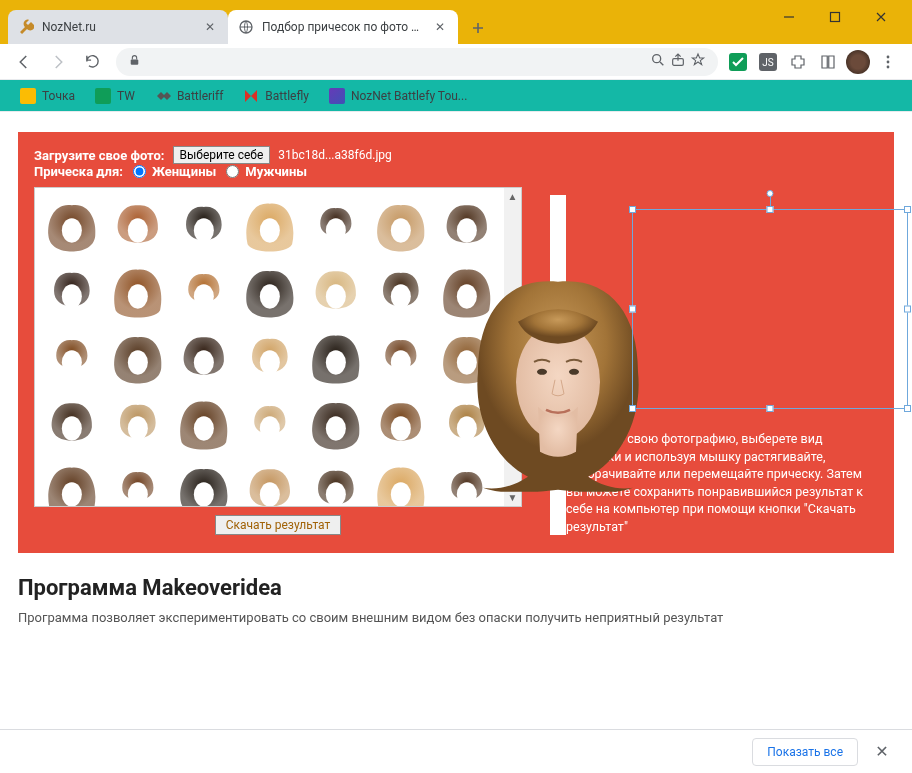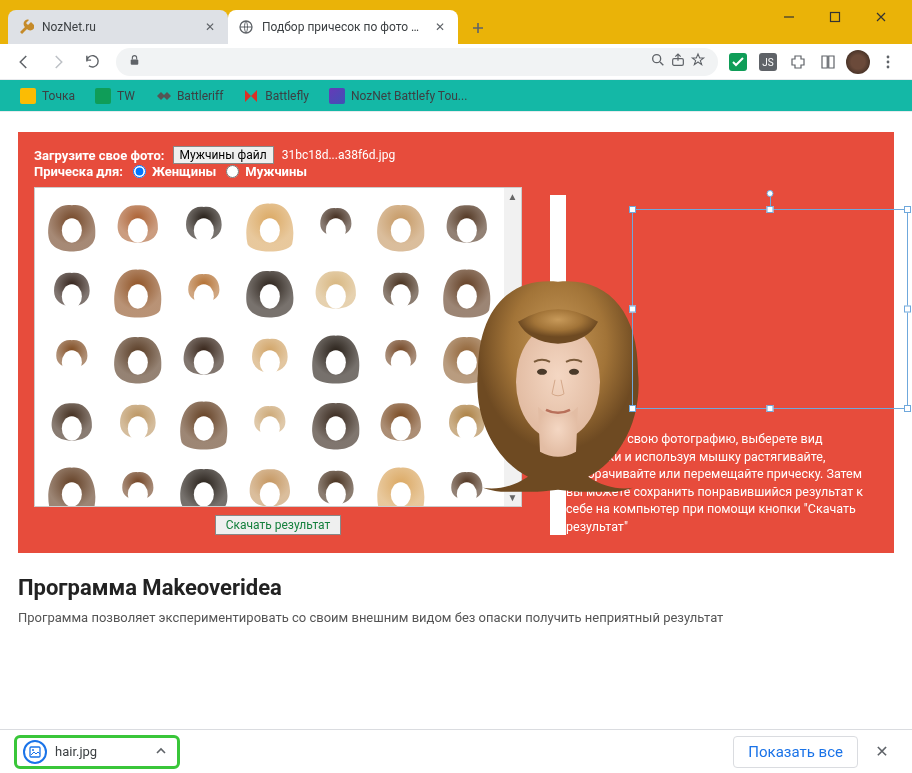--- a/index.html
+++ b/index.html
@@ -43,42 +43,42 @@
 .genderrow { display: flex; align-items: center; gap: 4px; font-size: 13px; font-weight: bold; }
 .genderrow input { margin: 0 2px 0 6px; }
 .hairgrid-wrap { background: #fff; margin-top: 8px; height: 320px; position: relative; border: 1px solid #ccc; }
 .hairgrid { width: calc(100% - 17px); height: 100%; overflow: hidden; padding: 6px; }
 .hairgrid-inner { display: grid; grid-template-columns: repeat(7, 1fr); gap: 4px; }
 .hair { width: 100%; aspect-ratio: 1; cursor: pointer; display: flex; align-items: center; justify-content: center; }
 .hair svg { width: 90%; height: 90%; }
 .hscroll { position: absolute; right: 0; top: 0; width: 17px; height: 100%; background: #f1f1f1; }
 .hscroll-thumb { position: absolute; right: 1px; width: 15px; background: #c1c1c1; top: 122px; height: 70px; }
 .hscroll-arr { position: absolute; left: 0; width: 17px; height: 17px; display: flex; align-items: center; justify-content: center; color: #666; font-size: 10px; }
-.dlbtn { align-self: center; margin-top: 8px; background: #efefef; color: #15803d; border: 1px solid #888; padding: 2px 10px; font-size: 12px; cursor: pointer; }
+.dlbtn { align-self: center; margin-top: 8px; background: #efefef; color: #a16207; border: 1px solid #888; padding: 2px 10px; font-size: 12px; cursor: pointer; }
 
 .rightcol { width: 328px; display: flex; flex-direction: row; align-items: flex-end; }
 .photoframe { background: #fff; padding: 8px 8px 30px 8px; position: relative; height: 340px; }
 .photo { width: 100%; height: 280px; background: linear-gradient(to right, #d8dcdc 0%, #e8ecec 50%, #d8dcdc 100%); position: relative; margin-top: 24px; }
 .face { position: absolute; left: 50%; top: 50%; transform: translate(-50%, -48%); width: 200px; height: 240px; }
 .selbox { position: absolute; left: 82px; top: 14px; width: 276px; height: 200px; border: 1px solid #6fa8dc; pointer-events: none; }
 .handle { position: absolute; width: 7px; height: 7px; background: #fff; border: 1px solid #6fa8dc; }
 .rothandle { position: absolute; width: 7px; height: 7px; background: #fff; border: 1px solid #6fa8dc; border-radius: 50%; left: 50%; top: -20px; transform: translateX(-50%); }
 .rotline { position: absolute; left: 50%; top: -20px; width: 1px; height: 20px; background: #6fa8dc; }
 .instr { font-size: 12.5px; line-height: 1.4; margin-top: 8px; color: #fff; }
 
 .h2 { font-size: 22px; color: #222; margin-top: 22px; margin-bottom: 10px; }
 .cutpara { font-size: 13px; color: #555; white-space: nowrap; overflow: hidden; }
 
 
 .dlbar { position: absolute; left: 0; right: 0; bottom: 0; height: 44px; background: #fff; border-top: 1px solid #dadce0; display: flex; align-items: center; padding: 0 14px; }
 .dlitem { display: flex; align-items: center; gap: 8px; border: 3px solid #39c639; border-radius: 6px; padding: 4px 10px 4px 6px; height: 34px; cursor: pointer; }
 .dlicon { width: 24px; height: 24px; border-radius: 50%; border: 2px solid #1a73e8; display: flex; align-items: center; justify-content: center; color: #1a73e8; font-size: 11px; }
 .dlname { font-size: 13px; color: #3c4043; }
 .dlchev { color: #5f6368; margin-left: 50px; }
-.showall { margin-left: auto; border: 1px solid #dadce0; background: #fff; color: #1a73e8; font-size: 15px; padding: 6px 14px; border-radius: 4px; cursor: pointer; }
+.showall { margin-left: auto; border: 1px solid #dadce0; background: #fff; color: #1a73e8; font-size: 12px; padding: 6px 14px; border-radius: 4px; cursor: pointer; }
 .dlclose { width: 32px; height: 32px; display: flex; align-items: center; justify-content: center; color: #5f6368; margin-left: 8px; cursor: pointer; }
 </style>
 </head>
 <body>
 
 <div class="titlebar">
   <div class="tab">
     <span class="tab-favicon">
       <svg viewBox="0 0 16 16">
           <path d="M13 3l-3 3-2-2 3-3c-2-1-4 0-5 2s0 4 1 5l-5 5 2 2 5-5c1 1 3 2 5 1s3-3 2-5z" fill="#c58b2a"></path>
@@ -215,21 +215,21 @@
       <span class="bm-icon" style="background:linear-gradient(135deg,#673ab7,#3f51b5);border-radius:2px"></span>
       <span>NozNet Battlefy Tou...</span>
     </div>
 </div>
 
 <div class="content">
   <div class="redbox">
     <div class="leftcol">
       <div class="uploadrow">
         <span>Загрузите свое фото:</span>
-        <button class="filebtn">Мужчины файл</button>
+        <button class="filebtn">Выберите себе</button>
         <span class="filename">31bc18d...a38f6d.jpg</span>
       </div>
       <div class="genderrow">
         <span>Прическа для:</span>
         <input type="radio" name="g" checked="" style="">
           <span>Женщины</span>
         <input type="radio" name="g" style="">
           <span>Мужчины</span>
       </div>
       <div class="hairgrid-wrap">
@@ -790,28 +790,15 @@
         </div>
       </div>
       <div class="instr">Загрузите свою фотографию, выберете вид прически и используя мышку растягивайте, поворачивайте или перемещайте прическу. Затем вы можете сохранить понравившийся результат к себе на компьютер при помощи кнопки "Скачать результат"</div>
     </div>
   </div>
   <h2 class="h2">Программа Makeoveridea</h2>
   <p class="cutpara">Программа позволяет экспериментировать со своим внешним видом без опаски получить неприятный результат</p>
 </div>
 
 <div class="dlbar">
-  <div class="dlitem">
-    <span class="dlicon">
-        <svg width="12" height="12" viewBox="0 0 12 12">
-          <rect x="1" y="1" width="10" height="10" rx="1" fill="none" stroke="#1a73e8" stroke-width="1.3"></rect>
-          <circle cx="4" cy="4" r="1" fill="#1a73e8"></circle>
-          <path d="M2 9l3-3 2 2 2-2 2 2" stroke="#1a73e8" fill="none"></path>
-        </svg>
-      </span>
-    <span class="dlname">hair.jpg</span>
-    <span class="dlchev"><svg width="12" height="12">
-          <path d="M2 8l4-4 4 4" stroke="#5f6368" stroke-width="1.6" fill="none"></path>
-        </svg></span>
-  </div>
   <button class="showall">Показать все</button>
   <div class="dlclose">✕</div>
 </div>
 
 </body></html>

